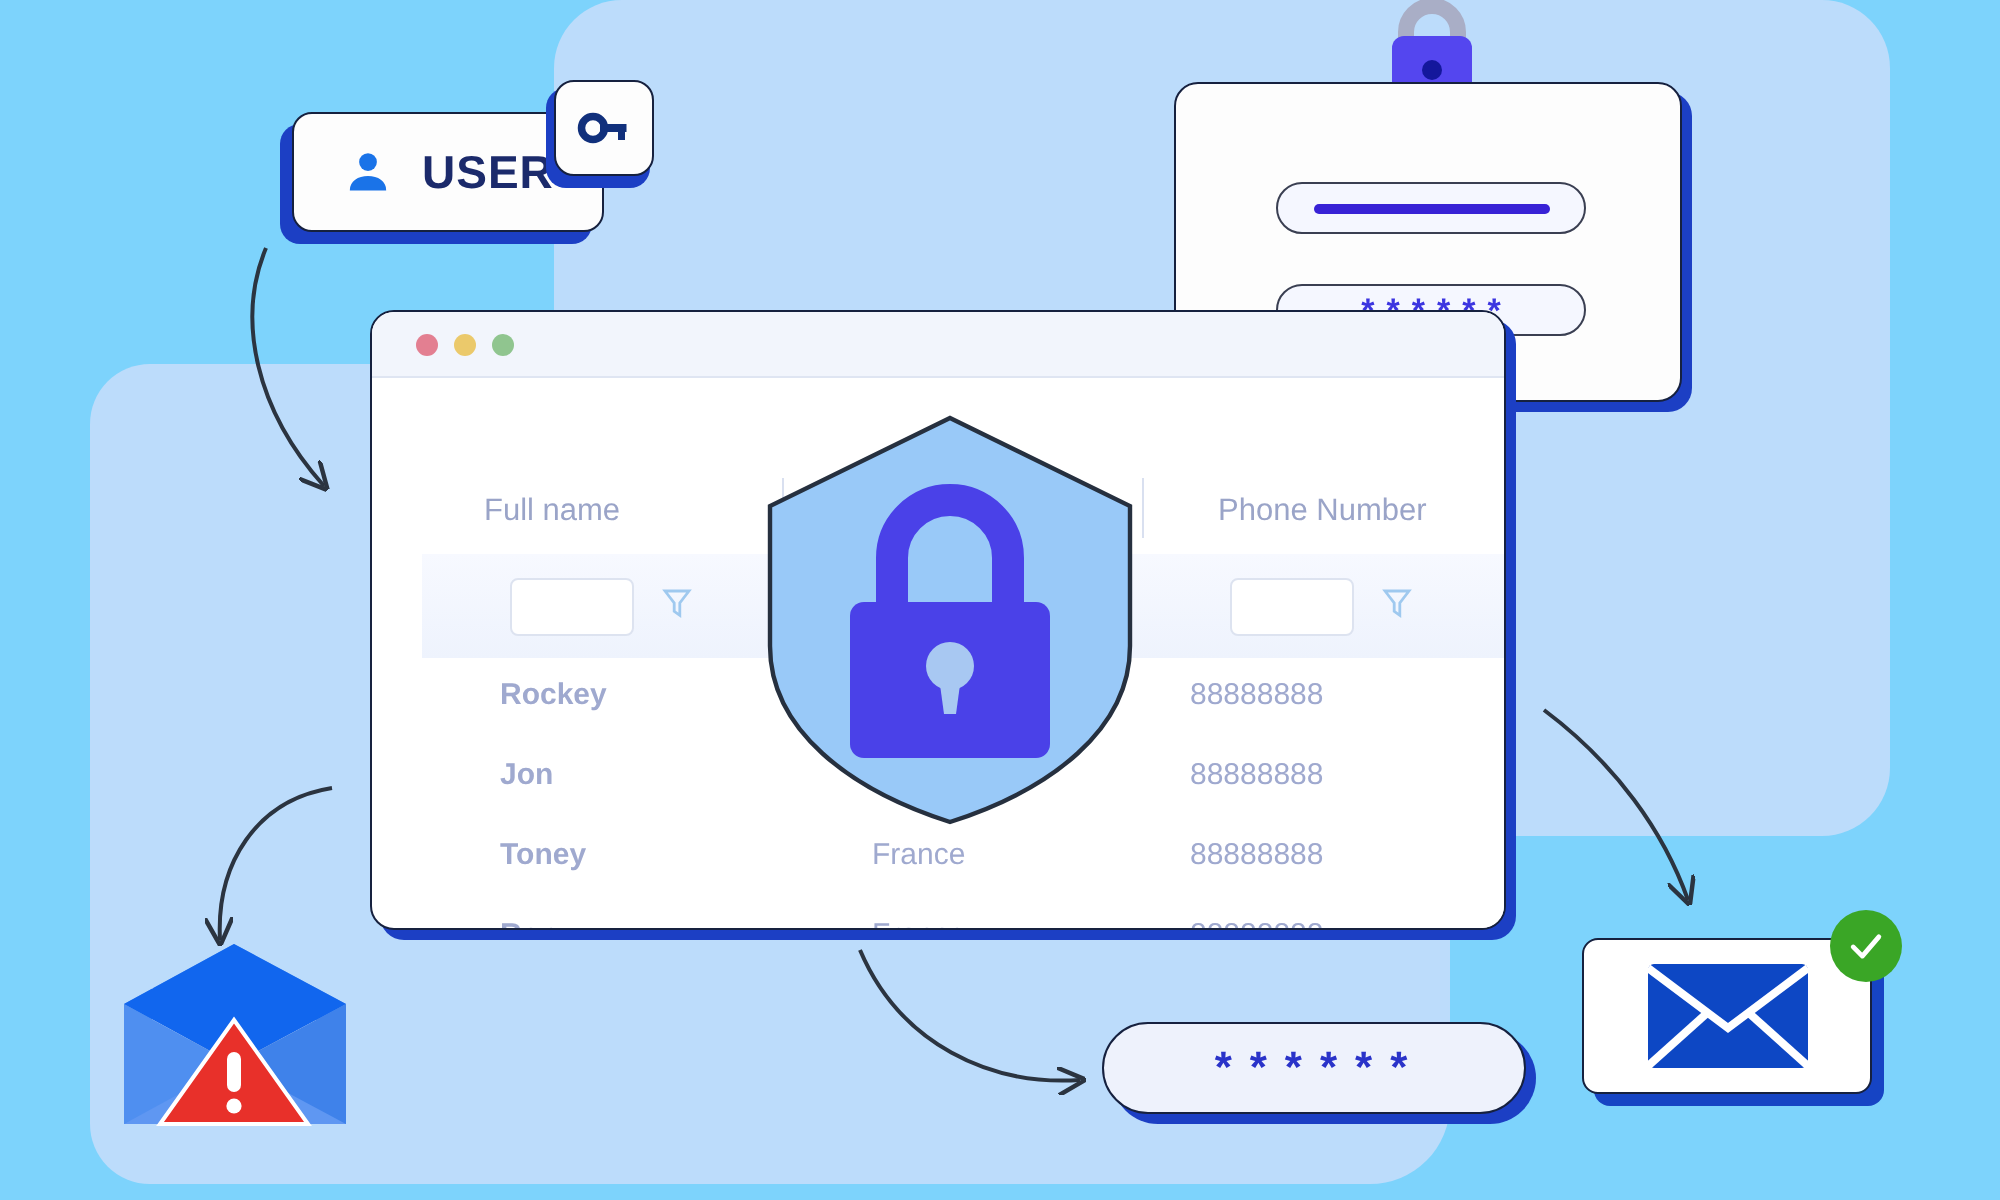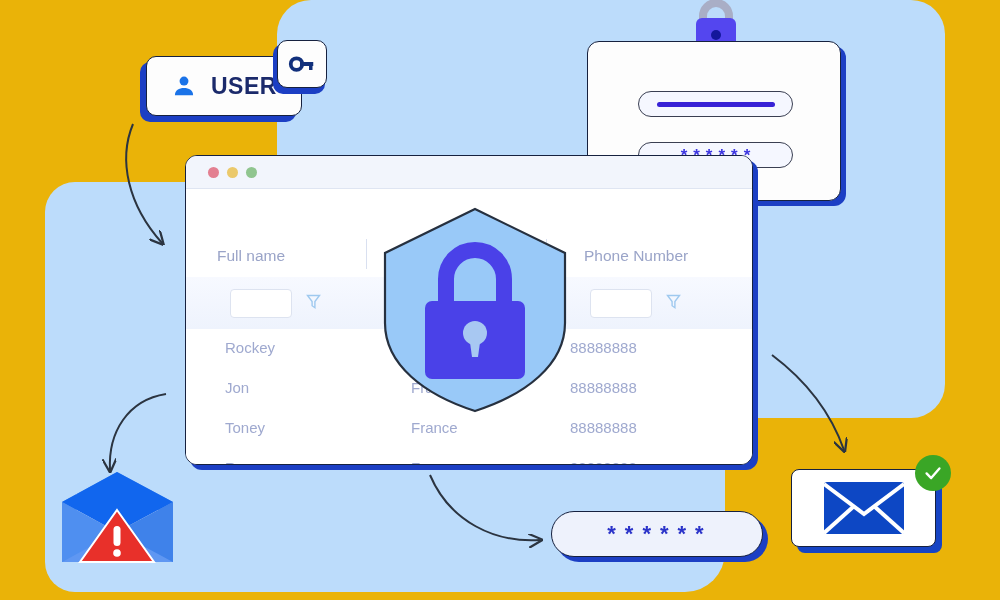--- a/index.html
+++ b/index.html
@@ -6,21 +6,21 @@
   * { box-sizing: border-box; margin: 0; padding: 0; }
   html, body {
     width: 1000px; height: 600px;
     background: #ffffff;
     font-family: "Liberation Sans", sans-serif;
     overflow: hidden;
   }
   #stage {
     position: relative;
     width: 1000px; height: 600px;
-    background: #eab308;
+    background: #7dd3fc;
   }
   .abs { position: absolute; }
 
   
   .blob {
     background: #bcdcfb;
     position: absolute;
   }
   #blob-top {
     left: 277px; top: 0px; width: 668px; height: 418px;
@@ -76,21 +76,21 @@
     overflow: hidden;
   }
   #browser-titlebar {
     height: 33px; background: #f2f5fc; border-bottom: 1px solid #dfe5f2;
     display: flex; align-items: center; gap: 8px; padding-left: 22px;
   }
   .dot { width: 11px; height: 11px; border-radius: 50%; }
   #dot-red { background: #e37f91; }
   #dot-yellow { background: #ebc96b; }
   #dot-green { background: #90c58f; }
-  #browser-body { position: relative; height: 277px; background: #ffffff; }
+  #browser-body { position: relative; height: 277px; background: #ffffff; margin-left: 25px; }
 
   .th {
     position: absolute; font-size: 15.5px; color: #9aa4c8; top: 58px;
   }
   #th-name { left: 31px; }
   #th-addr { left: 228px; }
   #th-phone { left: 398px; }
   .col-sep { position: absolute; top: 50px; width: 1px; height: 30px; background: #d9e0f0; }
   #sep-1 { left: 180px; }
   #sep-2 { left: 360px; }
@@ -105,21 +105,21 @@
   }
   #fi-1 { left: 44px; }
   #fi-2 { left: 404px; }
   .funnel { position: absolute; top: 104px; }
   #fn-1 { left: 120px; }
   #fn-2 { left: 480px; }
 
   .cell {
     position: absolute; font-size: 15px; color: #9fa9cf;
   }
-  .c-name { left: 39px; }
+  .c-name { left: 39px; font-weight: bold; }
   .c-addr { left: 225px; }
   .c-phone { left: 384px; }
   .row-y-0 { top: 150px; }
   .row-y-1 { top: 190px; }
   .row-y-2 { top: 230px; text-align: center; }
   .row-y-3 { top: 270px; }
 
   
   #shield { left: 375px; top: 205px; width: 200px; height: 210px; }
 

